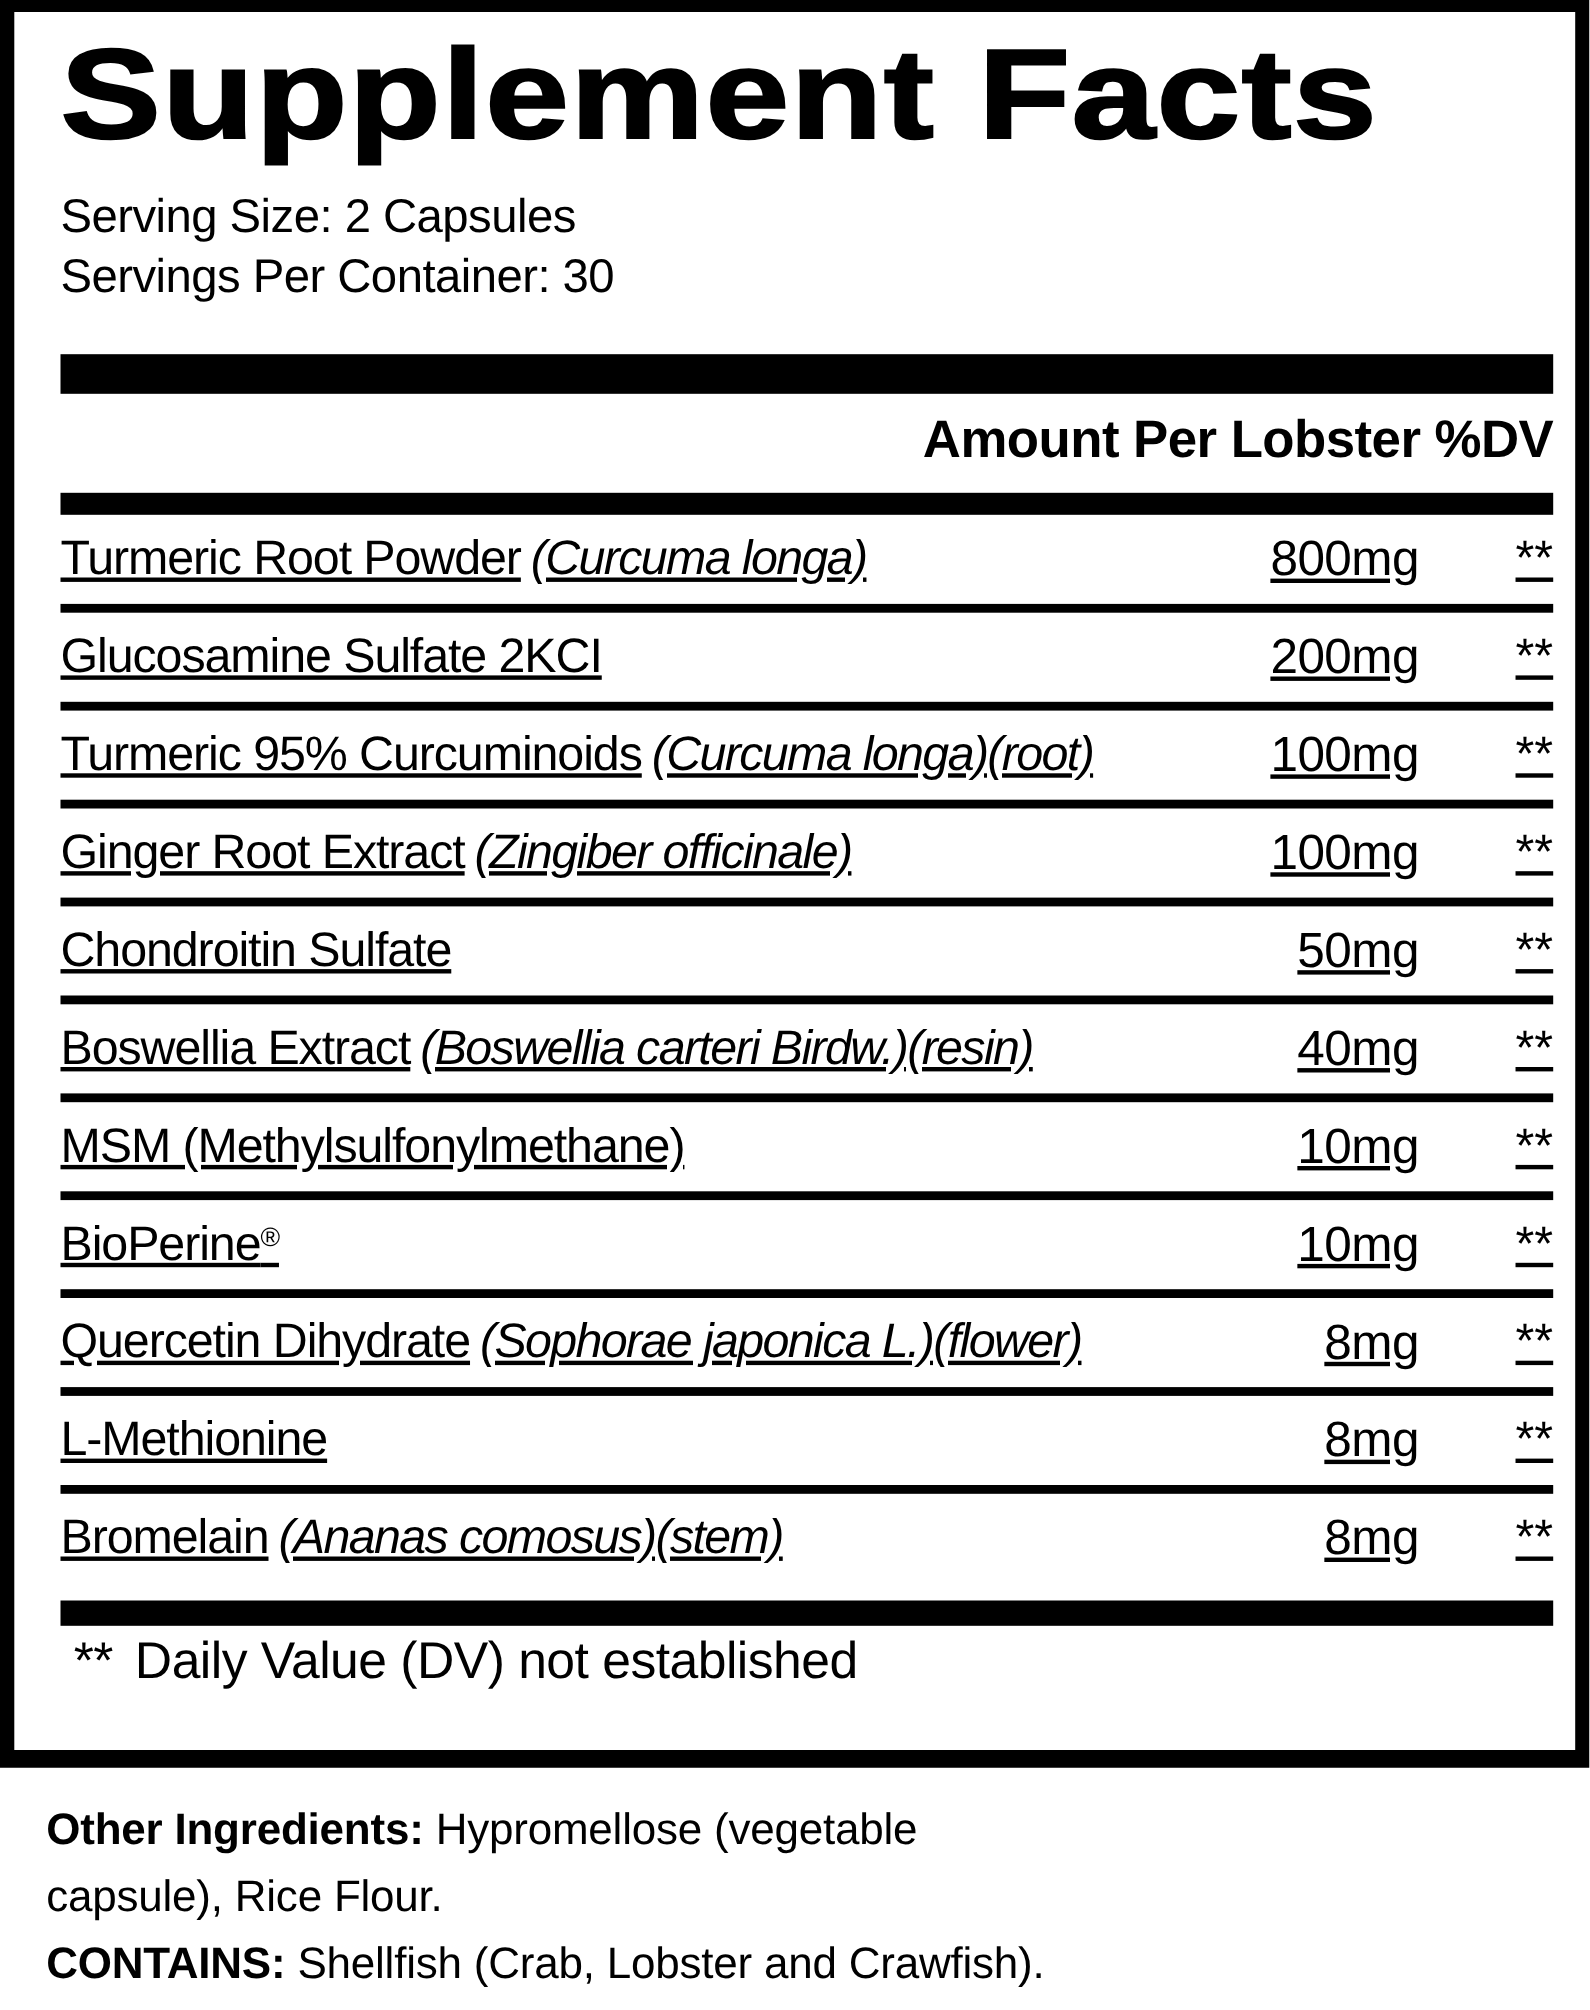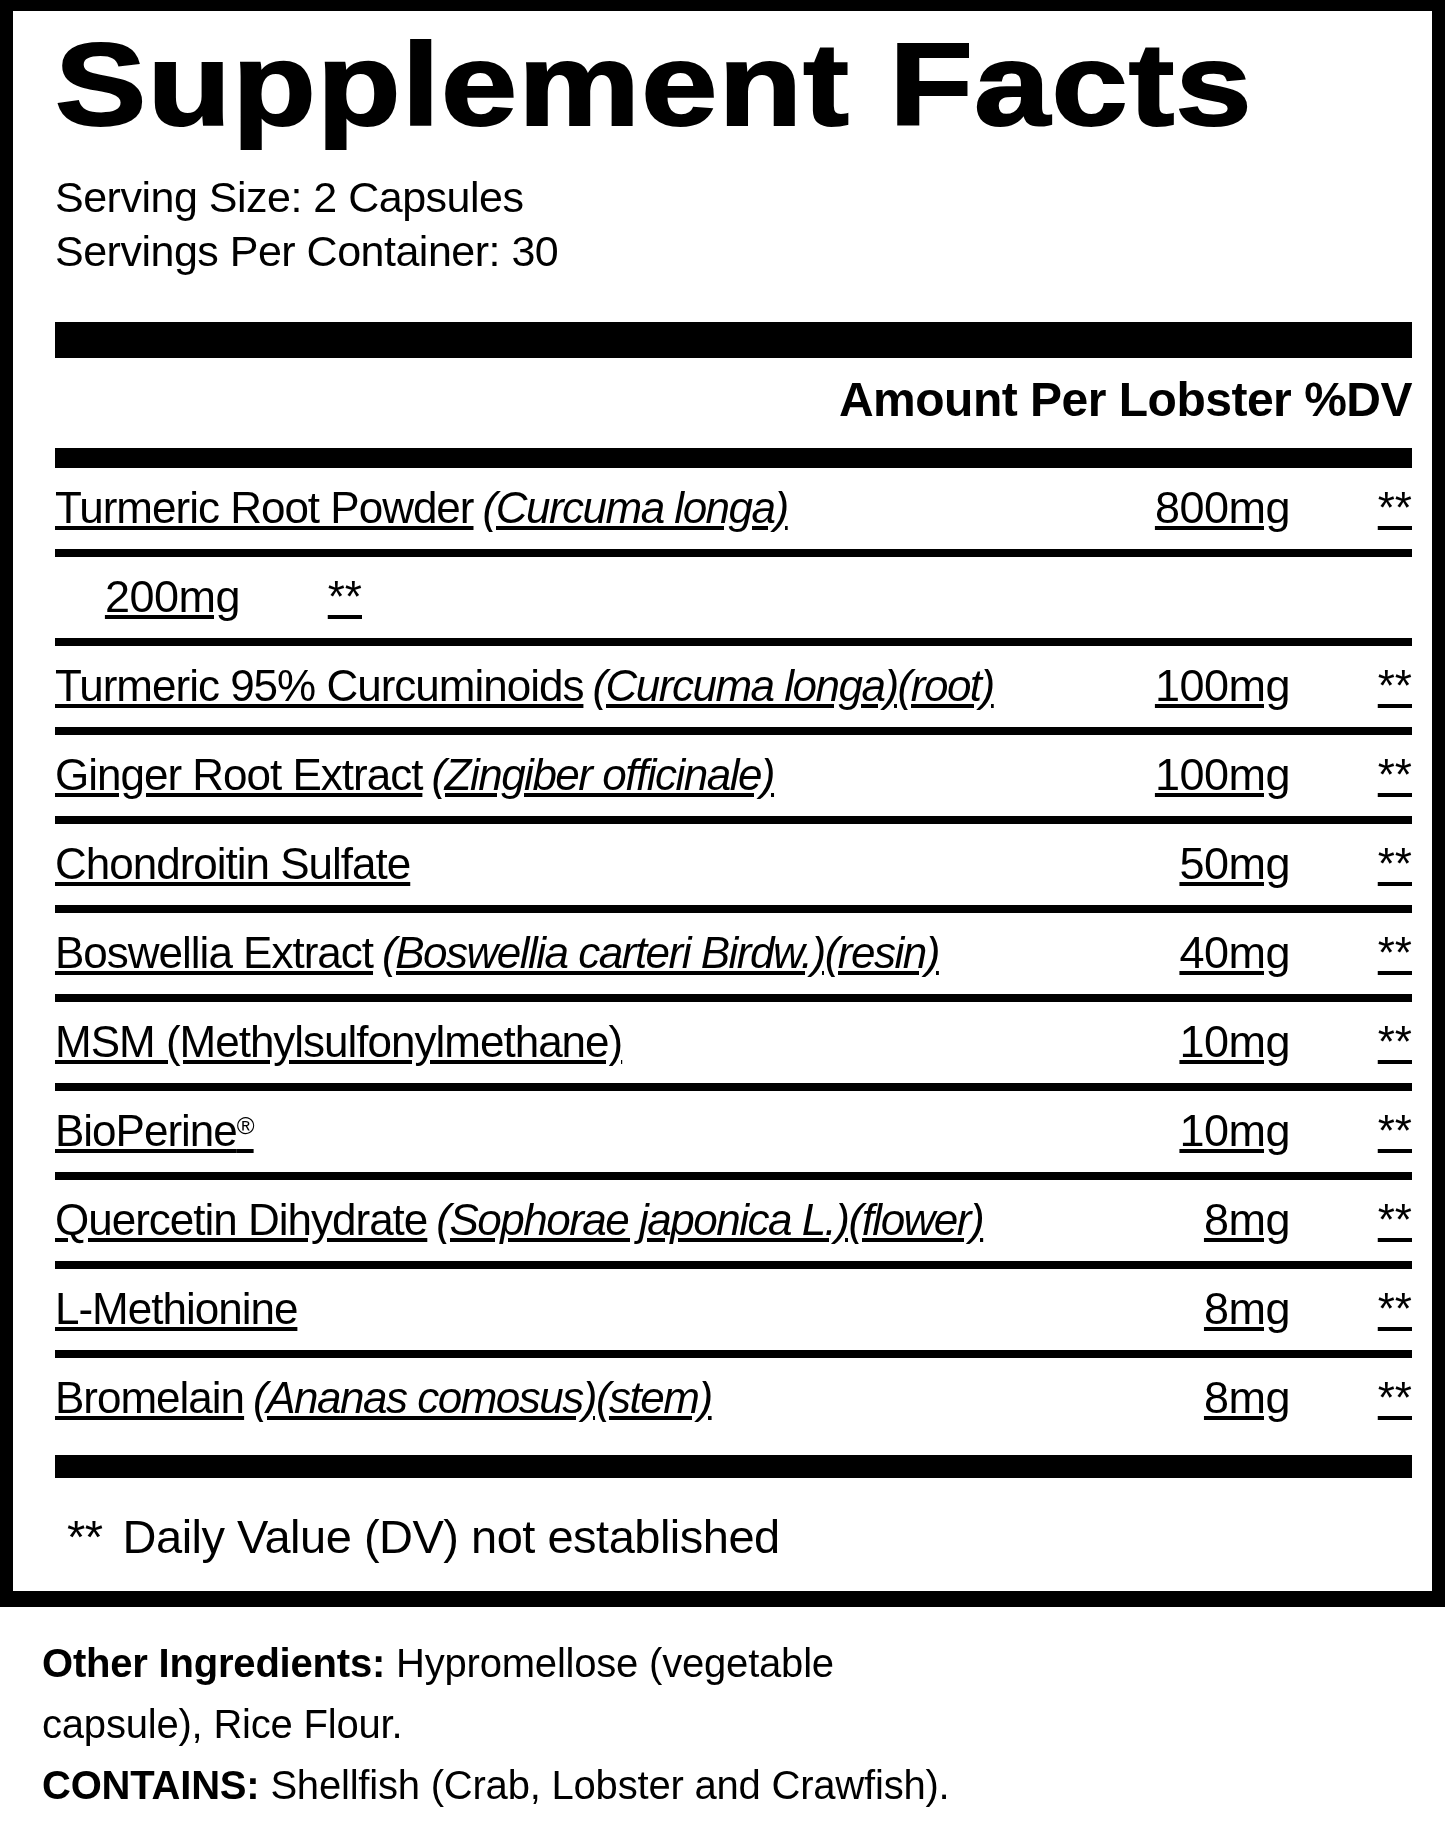--- a/index.html
+++ b/index.html
@@ -101,21 +101,20 @@
     letter-spacing: -0.5px;
     white-space: nowrap;
   }
   .ing-dv {
     flex: 0 0 122px;
     text-align: right;
     font-size: 44px;
     white-space: nowrap;
   }
   .footnote {
-    margin-top: 28px;
     font-size: 47px;
     line-height: 62px;
     letter-spacing: -0.5px;
     padding-left: 12px;
   }
   .footnote .mark { margin-right: 20px; }
   
   .other-section {
     margin-top: 26px;
     padding: 0 20px 0 42px;
@@ -158,20 +157,21 @@
     <div class="bar mid"></div>
 
     <div class="rows" id="rows">
   <div class="row">
     <span class="ing-name"><span class="nm">Turmeric Root Powder</span><span class="ing-latin">(Curcuma longa)</span></span>
     <span class="ing-amount">800mg</span>
     <span class="ing-dv">**</span>
   </div>
 <div class="row-rule"></div>
   <div class="row">
+    <span class="ing-name"><span class="nm">Glucosamine Sulfate 2KCI</span></span>
     <span class="ing-amount">200mg</span>
     <span class="ing-dv">**</span>
   </div>
 <div class="row-rule"></div>
   <div class="row">
     <span class="ing-name"><span class="nm">Turmeric 95% Curcuminoids</span><span class="ing-latin">(Curcuma longa)(root)</span></span>
     <span class="ing-amount">100mg</span>
     <span class="ing-dv">**</span>
   </div>
 <div class="row-rule"></div>

